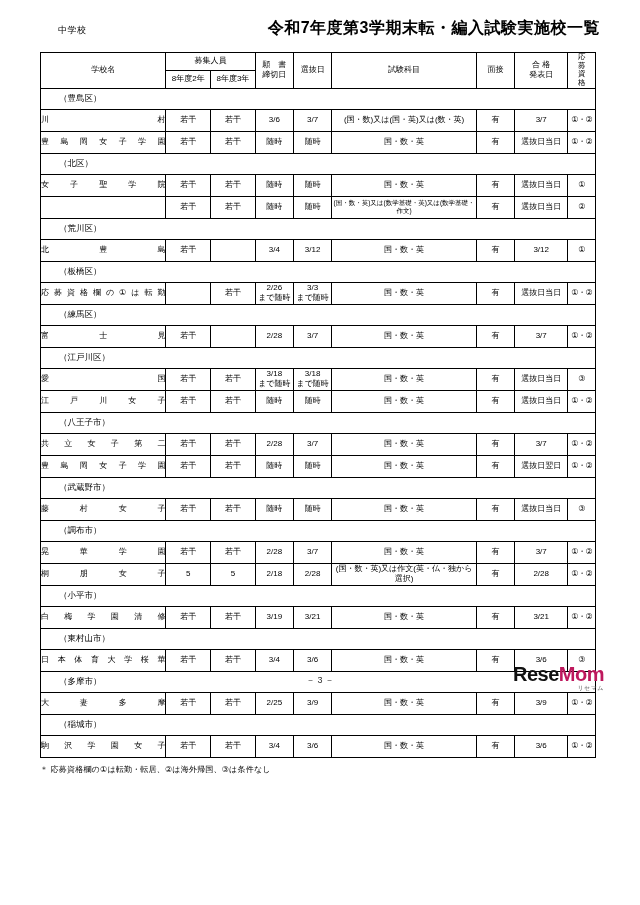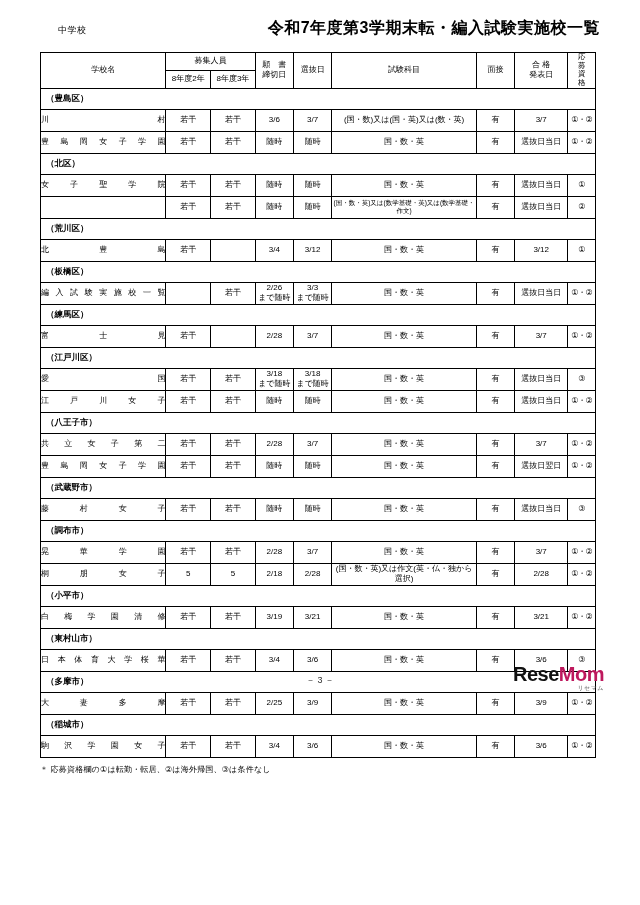--- a/index.html
+++ b/index.html
@@ -81,24 +81,23 @@
   }
   td.name .spread {
     display: block;
     text-align: justify;
     text-align-last: justify;
     text-justify: inter-character;
   }
   
   tr.district td {
     text-align: left;
-    padding: 0 5px;
+    padding: 0 18px;
     font-size: 8.5px;
     height: 20px;
-    font-weight: bold;
   }
   td.sub { font-size: 7.5px; padding: 0 2px; }
   td.sub.tiny { font-size: 6.5px; }
   td.small { font-size: 7px; }
   td.tiny { font-size: 6.3px; line-height: 1.2; }
   td.qual { font-size: 7.5px; letter-spacing: -0.5px; }
   .vert-qual {
     font-size: 7.5px;
     line-height: 1.15;
   }
@@ -261,21 +260,21 @@
           <td class="sub">国・数・英</td>
           <td class="small">有</td>
           <td class="small">3/12</td>
           <td class="qual">①</td>
         </tr>
         <tr class="district">
           <td colspan="9">（板橋区）</td>
         </tr>
         <tr>
           <td class="name">
-            <span class="spread">編入試験実施校一覧</span>
+            <span class="spread">応募資格欄の①は転勤</span>
           </td>
           <td class="small"></td>
           <td class="small">若干</td>
           <td class="tiny">
             <div>2/26</div>
             <div>まで随時</div>
           </td>
           <td class="tiny">
             <div>3/3</div>
             <div>まで随時</div>

